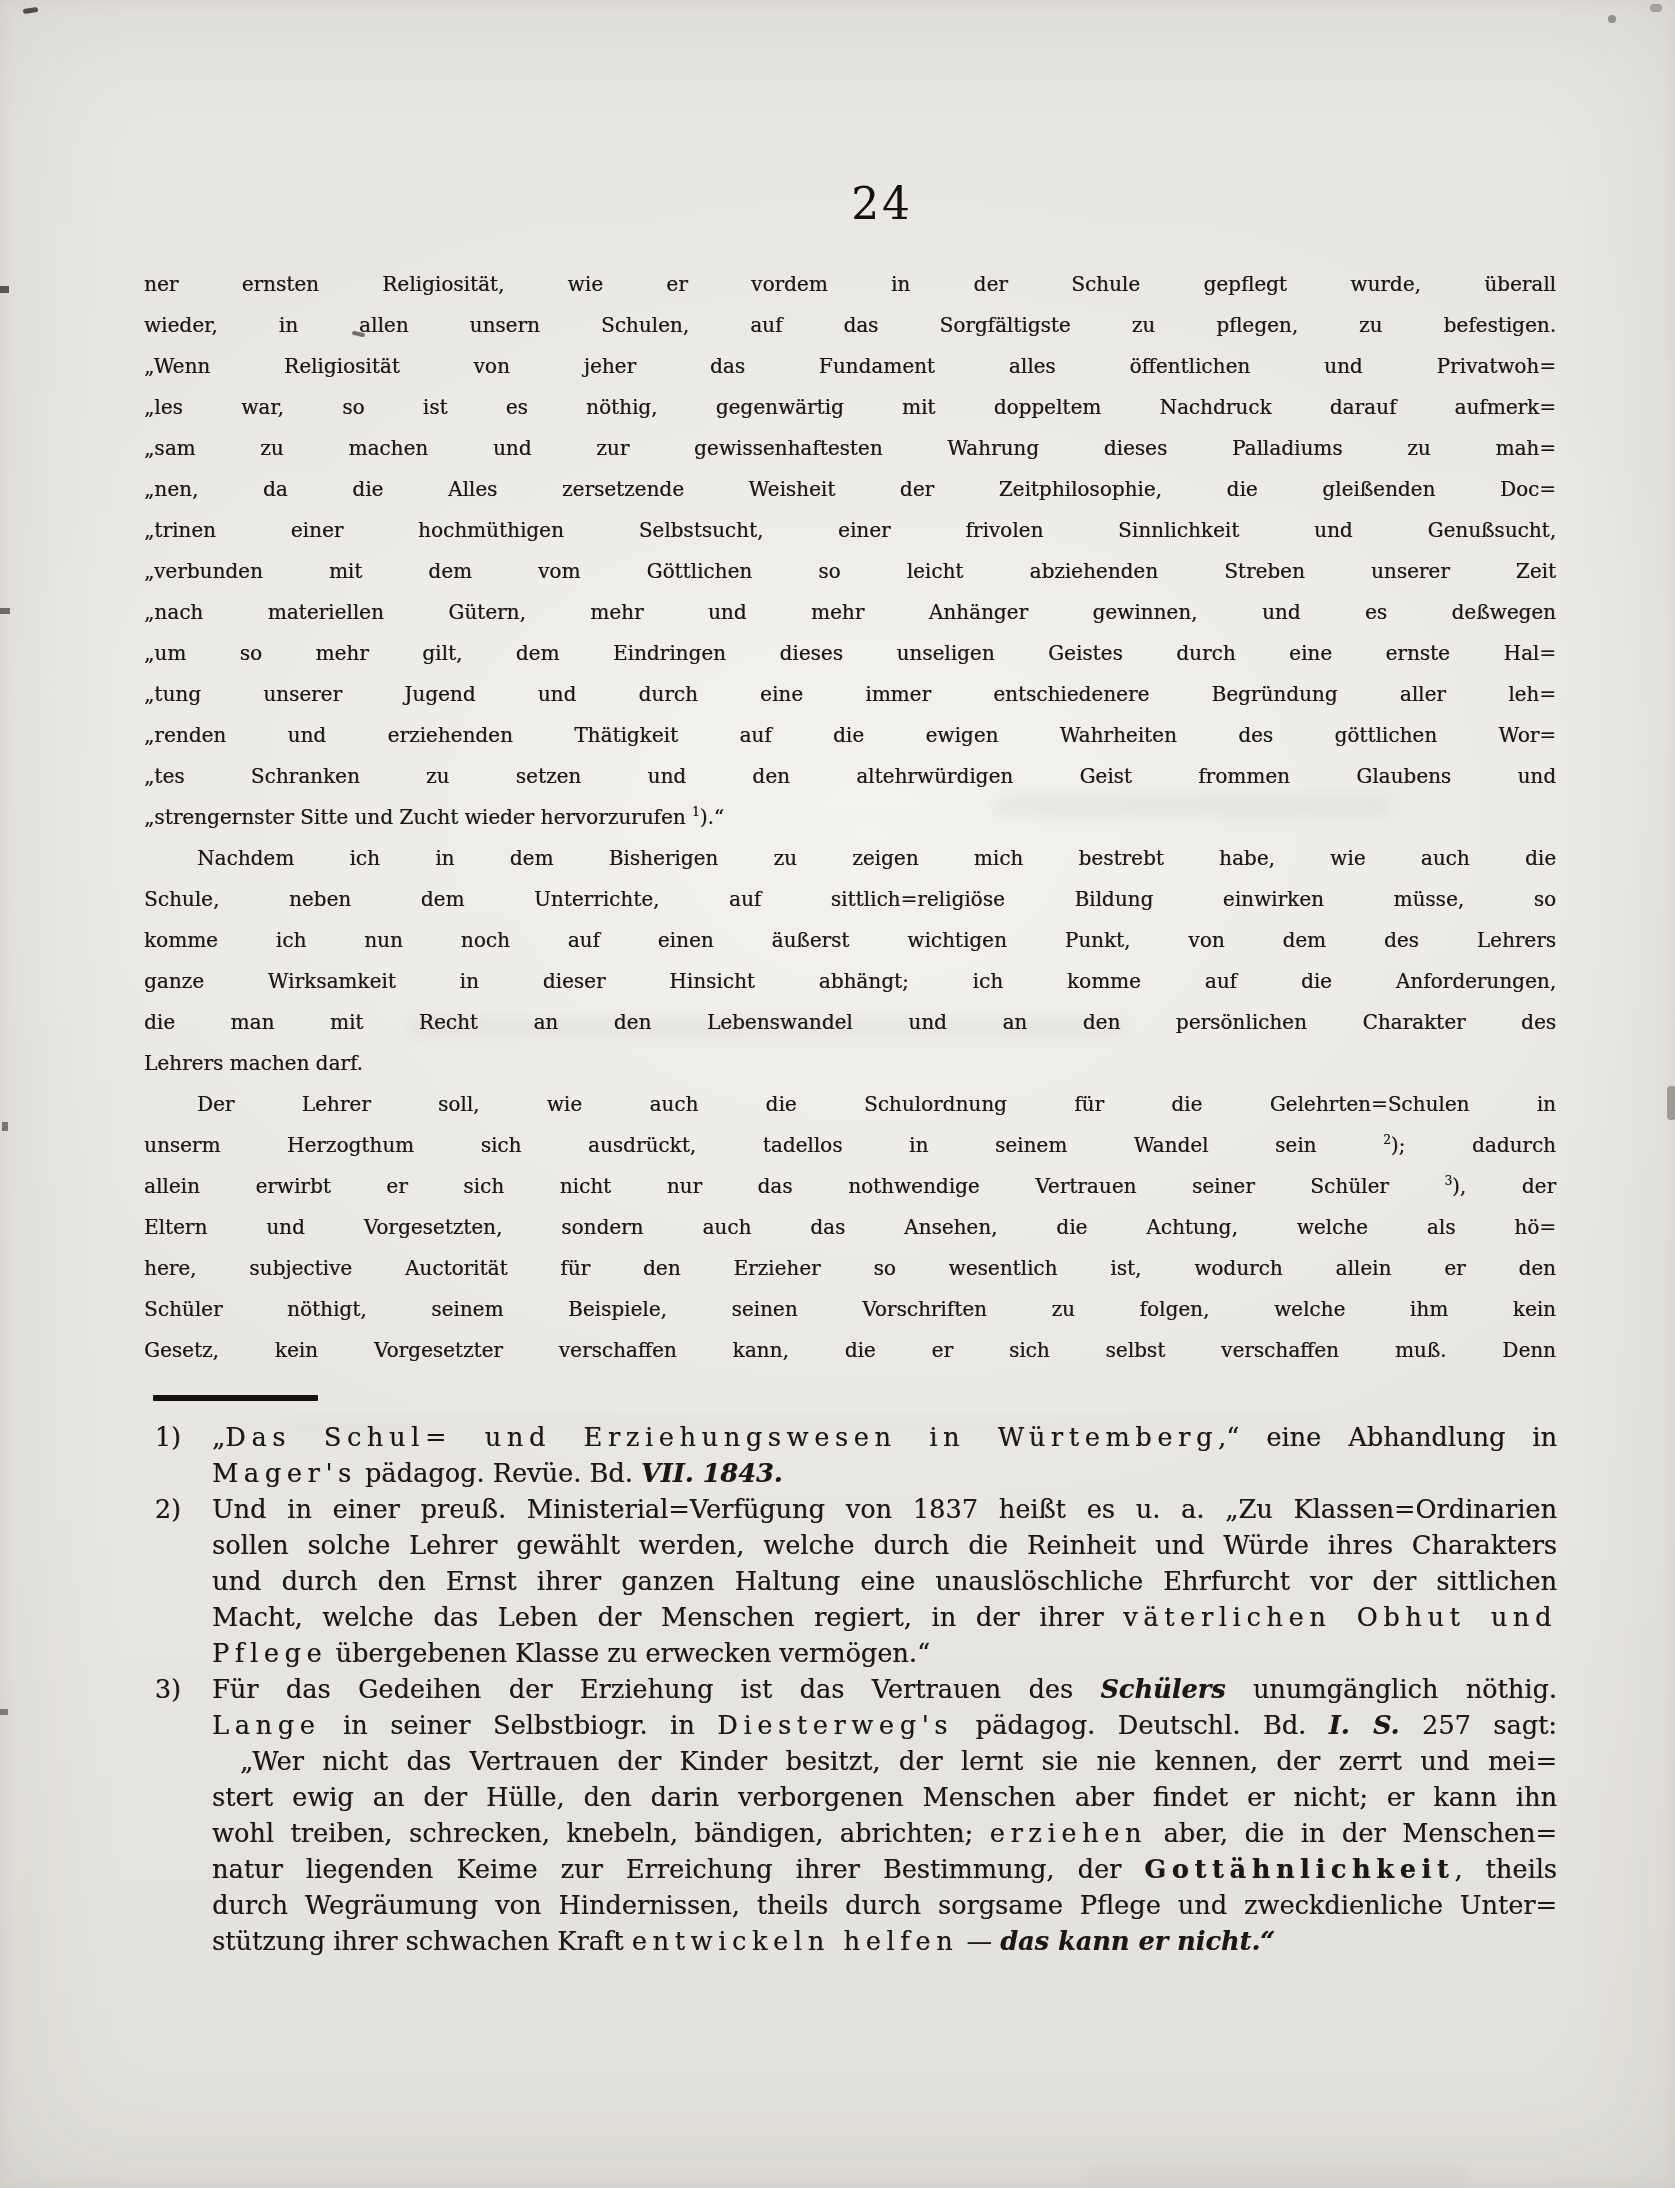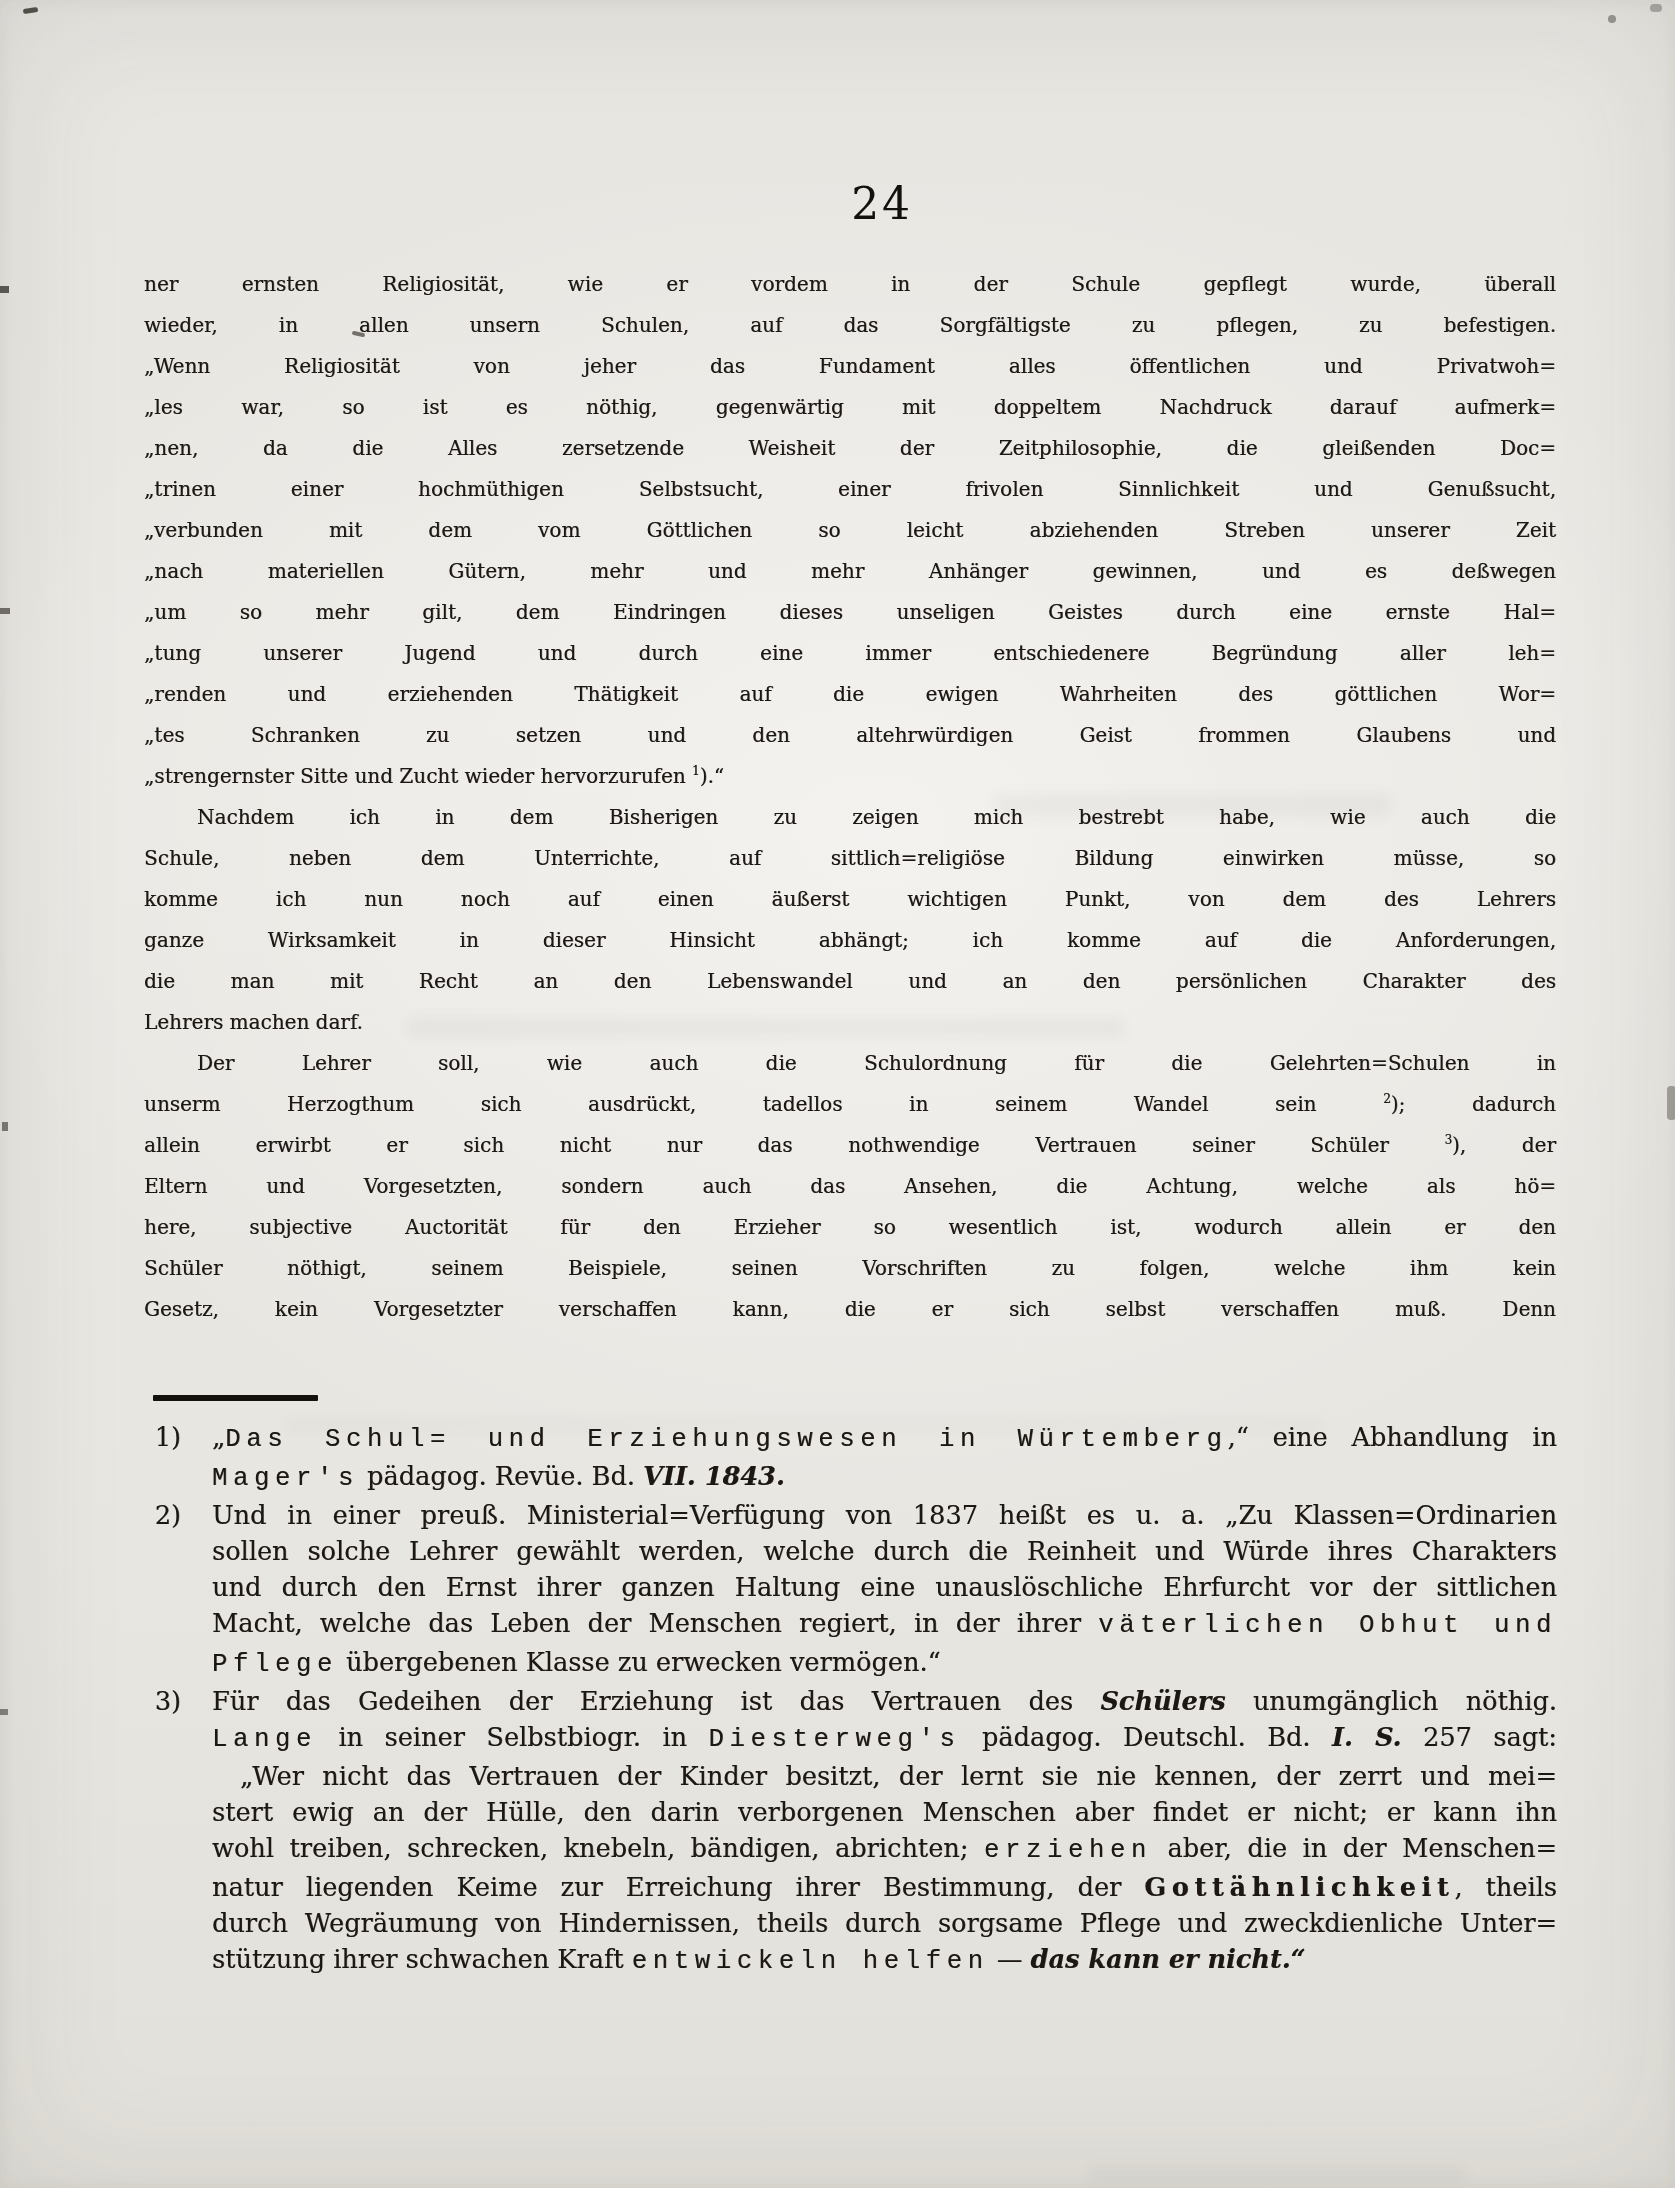--- a/index.html
+++ b/index.html
@@ -68,21 +68,21 @@
     text-shadow:0.4px 0 0.3px rgba(20,15,10,.5);
   }
   .fline{
     font-size:25.6px;line-height:36px;
     text-shadow:0.4px 0 0.3px rgba(20,15,10,.5);
   }
   .jf{text-align:justify;text-align-last:justify;}
   .nf{text-align:left;}
   .mline.in{text-indent:53px;}
   .fline.in{text-indent:28px;}
-  .sg-g{letter-spacing:.22em;font-family:Liberation Mono, monospace;}
+  .sg-g{letter-spacing:.22em;}
   .sg-b{font-weight:700;font-style:italic;}
   .sg-gb{font-weight:700;letter-spacing:.22em;}
   .sg-sup{vertical-align:super;font-size:.6em;line-height:0;}
 </style>
 </head>
 <body>
 
 <div class="page">
   <div class="ghost g1"></div>
   <div class="ghost g2"></div>
@@ -99,20 +99,21 @@
   <div class="art a8"></div>
   <div class="art a9"></div>
 
   <div class="pagenum">24</div>
 
   <div class="main" id="main">
       <div class="mline jf"><span class="sg-n">ner ernsten Religiosität, wie er vordem in der Schule gepflegt wurde, überall</span></div>
       <div class="mline jf"><span class="sg-n">wieder, in allen unsern Schulen, auf das Sorgfältigste zu pflegen, zu befestigen.</span></div>
       <div class="mline jf"><span class="sg-n">„Wenn Religiosität von jeher das Fundament alles öffentlichen und Privatwoh=</span></div>
       <div class="mline jf"><span class="sg-n">„les war, so ist es nöthig, gegenwärtig mit doppeltem Nachdruck darauf aufmerk=</span></div>
+      <div class="mline jf"><span class="sg-n">„sam zu machen und zur gewissenhaftesten Wahrung dieses Palladiums zu mah=</span></div>
       <div class="mline jf"><span class="sg-n">„nen, da die Alles zersetzende Weisheit der Zeitphilosophie, die gleißenden Doc=</span></div>
       <div class="mline jf"><span class="sg-n">„trinen einer hochmüthigen Selbstsucht, einer frivolen Sinnlichkeit und Genußsucht,</span></div>
       <div class="mline jf"><span class="sg-n">„verbunden mit dem vom Göttlichen so leicht abziehenden Streben unserer Zeit</span></div>
       <div class="mline jf"><span class="sg-n">„nach materiellen Gütern, mehr und mehr Anhänger gewinnen, und es deßwegen</span></div>
       <div class="mline jf"><span class="sg-n">„um so mehr gilt, dem Eindringen dieses unseligen Geistes durch eine ernste Hal=</span></div>
       <div class="mline jf"><span class="sg-n">„tung unserer Jugend und durch eine immer entschiedenere Begründung aller leh=</span></div>
       <div class="mline jf"><span class="sg-n">„renden und erziehenden Thätigkeit auf die ewigen Wahrheiten des göttlichen Wor=</span></div>
       <div class="mline jf"><span class="sg-n">„tes Schranken zu setzen und den altehrwürdigen Geist frommen Glaubens und</span></div>
       <div class="mline nf"><span class="sg-n">„strengernster Sitte und Zucht wieder hervorzurufen </span><span class="sg-sup">1</span><span class="sg-n">).“</span></div>
       <div class="mline jf in"><span class="sg-n">Nachdem ich in dem Bisherigen zu zeigen mich bestrebt habe, wie auch die</span></div>

